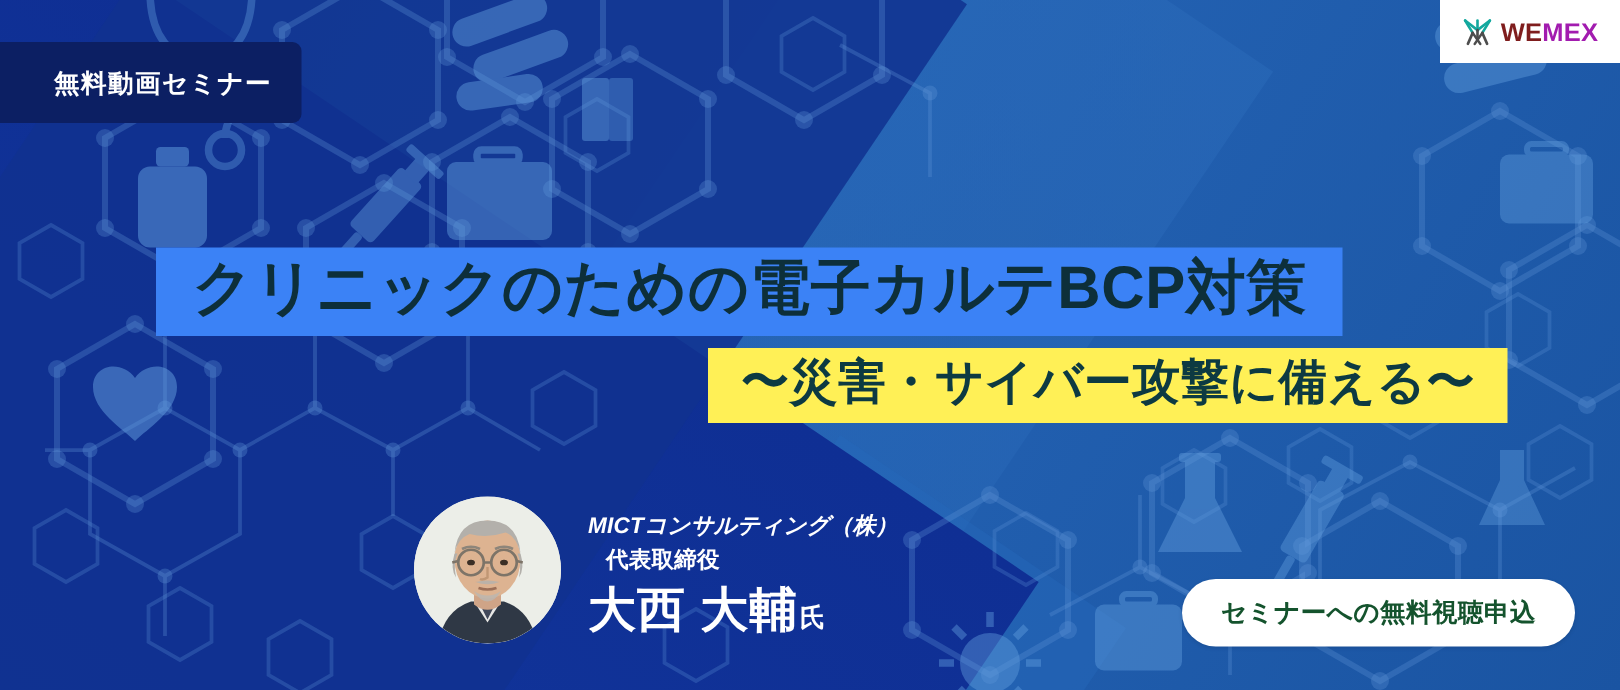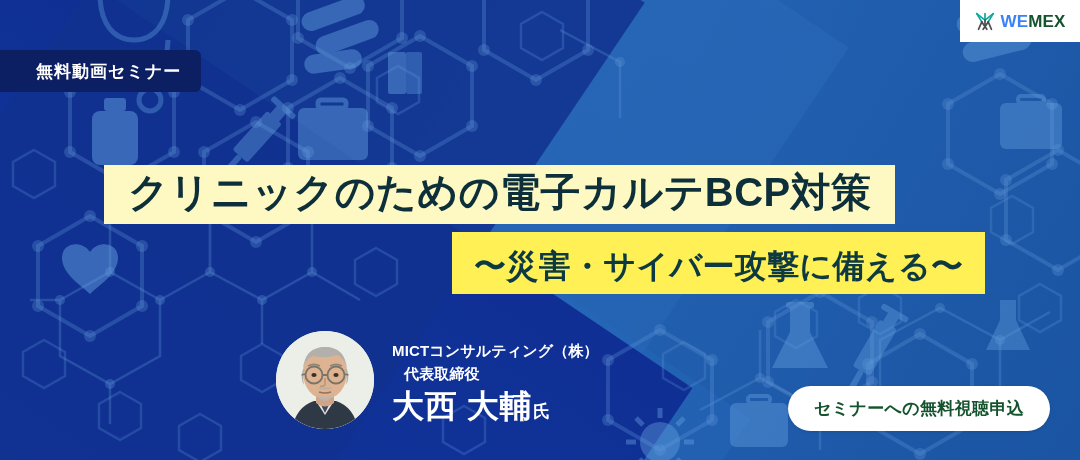--- a/index.html
+++ b/index.html
@@ -48,74 +48,73 @@
     position:absolute;left:-60px;top:300px;width:220px;height:300px;
     background:#17499a;opacity:.5;
     transform:rotate(34deg);transform-origin:top left;
   }
   .bg-pattern{position:absolute;inset:0;}
   .bg-pattern svg{display:block;width:1080px;height:460px;}
 
   
   .badge{
     position:absolute;left:0;top:28px;
-    height:42px;padding:0 20px 0 36px;
+    height:54px;padding:0 20px 0 36px;
     display:flex;align-items:center;
     background:#0c1f63;
     border-radius:0 6px 6px 0;
     color:#ffffff;font-size:17px;font-weight:700;letter-spacing:.06em;
     z-index:6;
-    margin-top:22px;
   }
 
   
   .logo{
     position:absolute;right:0;top:0;
     width:120px;height:42px;background:#ffffff;
     display:flex;align-items:center;justify-content:center;gap:4px;
     z-index:7;
   }
   .logo-mark{width:22px;height:22px;flex:none;}
   .logo-text{font-size:17px;font-weight:700;letter-spacing:.01em;line-height:1;}
-  .logo-we{color:#3b82f6;}
-  .logo-mex{color:#14532d;}
+  .logo-we{color:#7f1d1d;}
+  .logo-mex{color:#a21caf;}
 
   
   .title-band{
     position:absolute;left:104px;top:165px;
-    background:#fef9c3;
+    background:#3b82f6;
     padding:4px 24px 8px 24px;
     z-index:6;
   }
   .title-band .t{
     font-size:40px;font-weight:700;color:#0d2f3a;letter-spacing:.01em;
     line-height:1.18;white-space:nowrap;
   }
   .subtitle-band{
-    position:absolute;left:452px;top:232px;
+    position:absolute;left:472px;top:232px;
     background:#fff056;
-    padding:15px 22px 9px 22px;
+    padding:3px 22px 9px 22px;
     z-index:6;
   }
   .subtitle-band .s{
     font-size:32px;font-weight:700;color:#0d3a42;letter-spacing:.01em;
     line-height:1.2;white-space:nowrap;
   }
 
   
   .avatar{
     position:absolute;left:276px;top:331px;
     width:98px;height:98px;border-radius:50%;
     overflow:hidden;z-index:6;background:#e9ece6;
   }
   .avatar svg{display:block;width:98px;height:98px;}
   .speaker{
     position:absolute;left:392px;top:340px;z-index:6;color:#ffffff;
   }
-  .speaker .org{font-size:15px;font-weight:700;letter-spacing:.01em;line-height:1.5;}
+  .speaker .org{font-size:15px;font-weight:700;letter-spacing:.01em;line-height:1.5;font-style:italic;}
   .speaker .role{font-size:15px;font-weight:700;letter-spacing:.01em;line-height:1.5;margin-left:12px;}
   .speaker .name-row{display:flex;align-items:baseline;margin-top:4px;}
   .speaker .name{font-size:32px;font-weight:700;letter-spacing:.02em;line-height:1.1;}
   .speaker .suffix{font-size:17px;font-weight:700;margin-left:1px;}
 
   
   .cta{
     position:absolute;left:788px;top:386px;
     height:45px;padding:0 26px;
     display:flex;align-items:center;justify-content:center;

